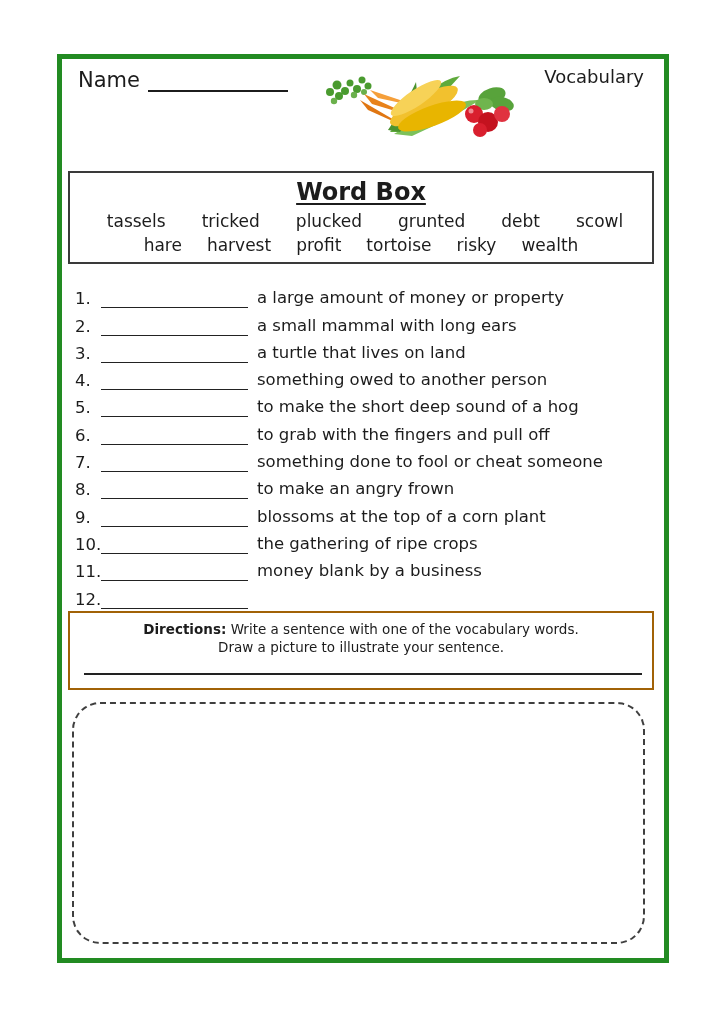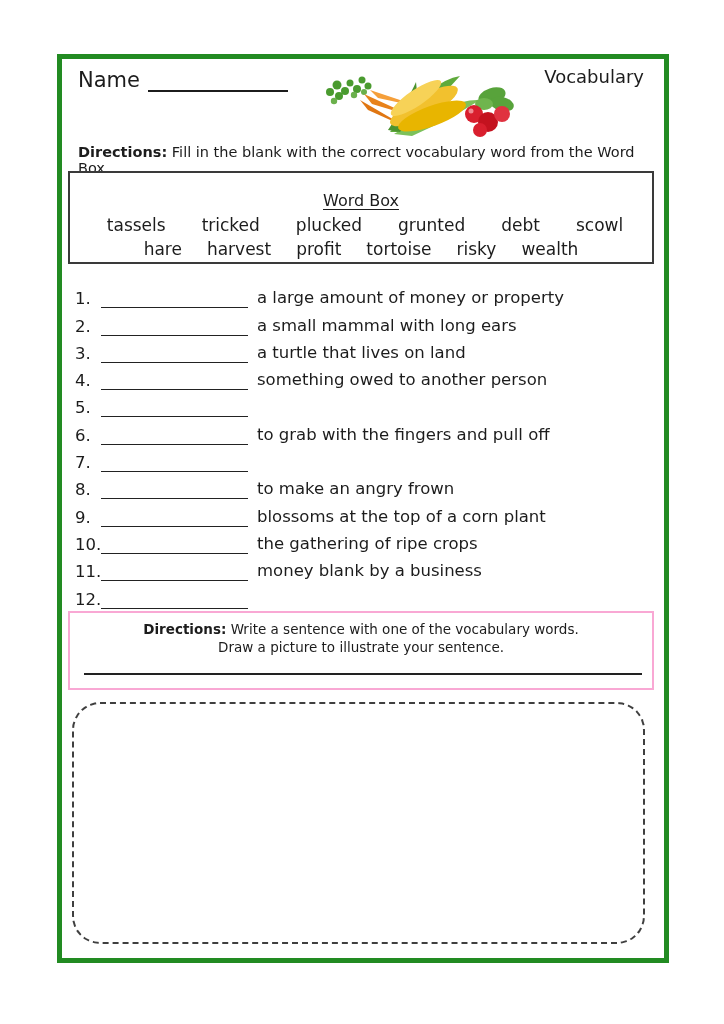--- a/index.html
+++ b/index.html
@@ -55,22 +55,22 @@
 
   
   .word-box {
     position: absolute; left: 68px; top: 171px;
     width: 586px; height: 93px;
     border: 2px solid #3a3a3a;
     text-align: center;
   }
   .word-box-title {
     display: inline-block;
-    margin-top: 18px;
-    font-size: 16px; font-weight: normal;
+    margin-top: 5px;
+    font-size: 24px; font-weight: bold;
     text-decoration: underline;
     text-underline-offset: 3px;
   }
   .word-row {
     display: flex; justify-content: center;
     font-size: 17px;
   }
   .word-row-1 { gap: 36px; margin-top: 5px; margin-left: 8px; }
   .word-row-2 { gap: 25px; margin-top: 4px; }
 
@@ -90,21 +90,21 @@
     border-bottom: 1.6px solid #222;
     height: 20px;
     margin-right: 9px;
   }
   .def-text { padding-bottom: 1px; }
 
   
   .sentence-box {
     position: absolute; left: 68px; top: 611px;
     width: 586px; height: 79px;
-    border: 2px solid #f9a8d4;
+    border: 2px solid #a16207;
     text-align: center;
     font-size: 13.5px;
   }
   .sentence-box .line1 { margin-top: 8px; }
   .sentence-box .line2 { margin-top: 2px; }
   .write-line {
     position: absolute; left: 14px; right: 10px; bottom: 13px;
     border-bottom: 2px solid #222;
     height: 0;
   }
@@ -172,24 +172,20 @@
 
     <g>
       <circle cx="162" cy="44" r="9" fill="#d91f2e"></circle>
       <circle cx="176" cy="52" r="10" fill="#c4121f"></circle>
       <circle cx="190" cy="44" r="8" fill="#e03240"></circle>
       <circle cx="168" cy="60" r="7" fill="#d91f2e"></circle>
       <circle cx="159" cy="41" r="2.5" fill="#f08a92"></circle>
     </g>
   </svg>
 
-  <div class="directions1">
-    <span class="bold">Directions:</span>
-    <span>Fill in the blank with the correct vocabulary word from the Word Box.</span>
-  </div>
 
   <div class="word-box">
     <span class="word-box-title">Word Box</span>
     <div class="word-row word-row-1">
       <span>tassels</span>
       <span>tricked</span>
       <span>plucked</span>
       <span>grunted</span>
       <span>debt</span>
       <span>scowl</span>
@@ -221,29 +217,31 @@
       <span class="def-text">a turtle that lives on land</span>
     </div>
     <div class="def-row">
       <span class="def-num">4.</span>
       <span class="def-blank"></span>
       <span class="def-text">something owed to another person</span>
     </div>
     <div class="def-row">
       <span class="def-num">5.</span>
       <span class="def-blank"></span>
+      <span class="def-text">to make the short deep sound of a hog</span>
     </div>
     <div class="def-row">
       <span class="def-num">6.</span>
       <span class="def-blank"></span>
       <span class="def-text">to grab with the fingers and pull off</span>
     </div>
     <div class="def-row">
       <span class="def-num">7.</span>
       <span class="def-blank"></span>
+      <span class="def-text">something done to fool or cheat someone</span>
     </div>
     <div class="def-row">
       <span class="def-num">8.</span>
       <span class="def-blank"></span>
       <span class="def-text">to make an angry frown</span>
     </div>
     <div class="def-row">
       <span class="def-num">9.</span>
       <span class="def-blank"></span>
       <span class="def-text">blossoms at the top of a corn plant</span>

